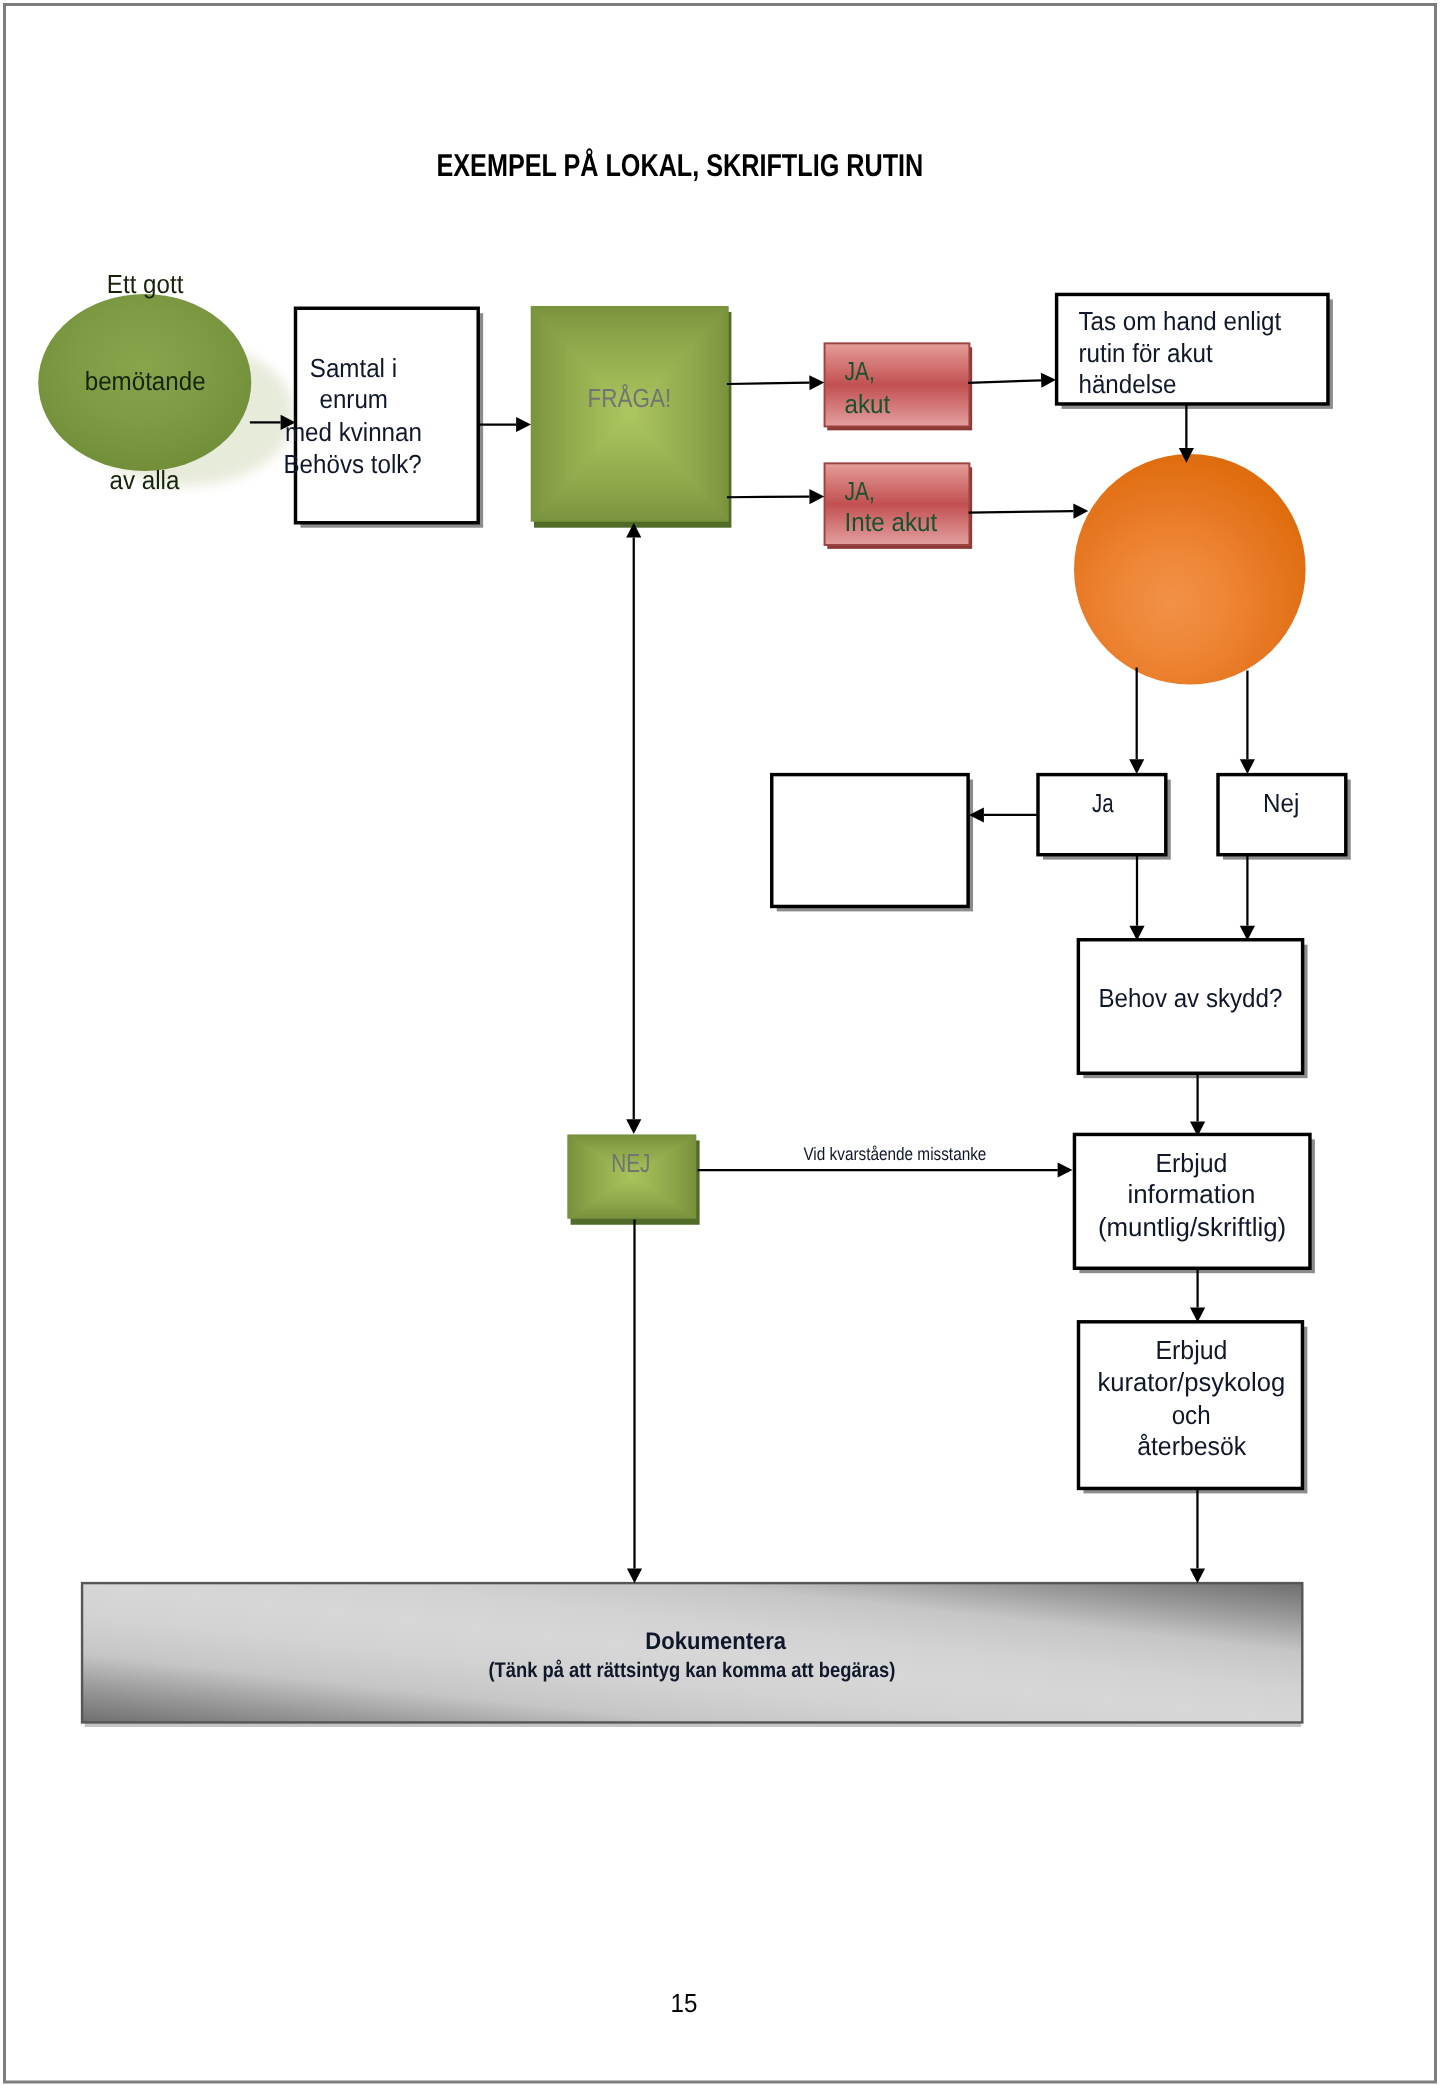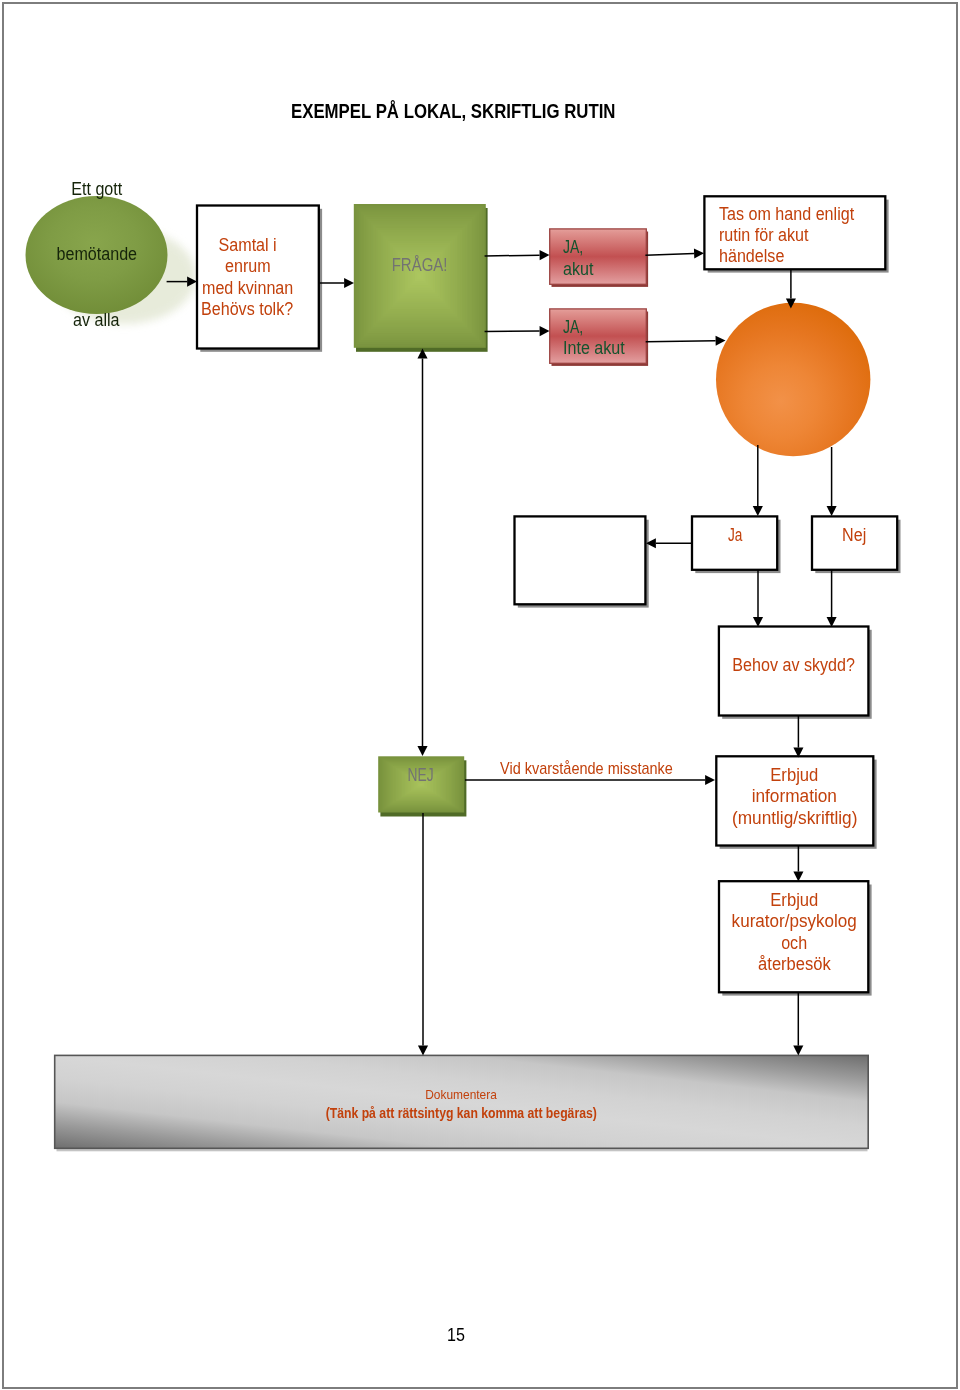--- a/index.html
+++ b/index.html
@@ -5,21 +5,21 @@
   html,body{margin:0;padding:0;background:#fff;}
   body{width:960px;height:1390px;font-family:"Liberation Sans",sans-serif;}
   #page{position:relative;width:960px;height:1390px;overflow:hidden;background:#fff;}
   .pageborder{position:absolute;left:2px;top:2px;width:956px;height:1387px;border:2px solid #7d7d7d;box-sizing:border-box;}
   .title{position:absolute;left:291px;top:99px;font-size:21px;font-weight:bold;color:#000;
          transform:scaleX(0.80);transform-origin:left top;white-space:nowrap;}
   .pagenum{position:absolute;left:447px;top:1325px;font-size:17.5px;color:#000;
            transform:scaleX(0.92);transform-origin:left top;white-space:nowrap;}
   svg.layer{position:absolute;left:0;top:0;width:960px;height:1390px;}
   .txt{position:absolute;box-sizing:border-box;display:flex;flex-direction:column;
-       align-items:center;justify-content:center;text-align:center;color:#c2410c;
+       align-items:center;justify-content:center;text-align:center;color:#0f172a;
        font-size:17.5px;line-height:21.2px;white-space:pre;}
   .txt > span{display:block;transform:scaleX(0.92);}
   .txtL{align-items:flex-start;text-align:left;}
   .txtL > span{transform-origin:left center;}
   .bold{font-weight:bold;}
 </style>
 </head>
 <body>
 
 <div id="page" data-name="page-canvas">
@@ -270,33 +270,33 @@
       </g>
   <g data-name="arrow-nej-to-erbjud-info">
         <line data-name="arrow-nej-to-erbjud-info-line" x1="465.00" y1="780.00" x2="705.10" y2="780.00" stroke="#000" stroke-width="1.5"></line>
         <polygon data-name="arrow-nej-to-erbjud-info-head" points="715.00,780.00 705.10,785.05 705.10,774.95" fill="#000"></polygon>
       </g>
   </svg>
 
   <div class="title" data-name="page-title"><span>EXEMPEL PÅ LOKAL, SKRIFTLIG RUTIN</span></div>
 
   <div class="txt" data-name="start-label" style="left:25px;top:196px;width:143px;height:118px;"><span>Ett gott</span><span>bemötande</span><span>av alla</span></div>
-  <div class="txt" data-name="samtal-label" style="left:192px;top:206px;width:111px;height:143px;"><span>Samtal i</span><span>enrum</span><span>med kvinnan</span><span>Behövs tolk?</span></div>
+  <div class="txt" data-name="samtal-label" style="left:180px;top:206px;width:111px;height:143px;"><span>Samtal i</span><span>enrum</span><span>med kvinnan</span><span>Behövs tolk?</span></div>
   <div class="txt" data-name="fraga-label" style="left:354px;top:193px;width:131px;height:146px;"><span>FRÅGA!</span></div>
   <div class="txt txtL" data-name="ja-akut-label" style="left:563px;top:231px;width:83px;height:55px;"><span>JA,</span><span>akut</span></div>
   <div class="txt txtL" data-name="ja-inte-akut-label" style="left:563px;top:311px;width:83px;height:54px;"><span>JA,</span><span>Inte akut</span></div>
   <div class="txt txtL" data-name="tas-om-hand-label" style="left:719px;top:199px;width:172px;height:73px;"><span>Tas om hand enligt</span><span>rutin för akut</span><span>händelse</span></div>
   <div class="txt" data-name="ja-label" style="left:692px;top:508px;width:86px;height:55px;align-items:center;"><span>Ja</span></div>
   <div class="txt" data-name="nej-label" style="left:811px;top:508px;width:86px;height:55px;"><span>Nej</span></div>
   <div class="txt" data-name="behov-av-skydd-label" style="left:719px;top:621px;width:150px;height:89px;"><span>Behov av skydd?</span></div>
   <div class="txt" data-name="nej-big-label" style="left:377px;top:747px;width:87px;height:57px;"><span>NEJ</span></div>
   <div class="txt" data-name="erbjud-information-label" style="left:716px;top:753px;width:157px;height:88px;"><span>Erbjud</span><span>information</span><span>(muntlig/skriftlig)</span></div>
   <div class="txt" data-name="erbjud-kurator-label" style="left:719px;top:877px;width:150px;height:111px;"><span>Erbjud</span><span>kurator/psykolog</span><span>och</span><span>återbesök</span></div>
-  <div class="txt" data-name="vid-kvarstaende-misstanke-label" style="left:506px;top:761px;width:182px;height:16px;font-size:17px;line-height:16px;align-items:flex-end;"><span>Vid kvarstående misstanke</span></div>
-  <div class="txt" data-name="dokumentera-title" style="left:260px;top:1086px;width:403px;height:18px;font-size:13px;line-height:18px;"><span>Dokumentera</span></div>
+  <div class="txt" data-name="vid-kvarstaende-misstanke-label" style="left:506px;top:761px;width:182px;height:16px;font-size:12px;line-height:16px;"><span>Vid kvarstående misstanke</span></div>
+  <div class="txt" data-name="dokumentera-title" style="left:276px;top:1086px;width:403px;height:18px;font-size:16px;line-height:18px;font-weight:bold;"><span>Dokumentera</span></div>
   <div class="txt bold" data-name="dokumentera-subtitle" style="left:260px;top:1105px;width:403px;height:17px;font-size:14.1px;line-height:17px;"><span>(Tänk på att rättsintyg kan komma att begäras)</span></div>
   <style>[data-name="dokumentera-title"] > span{transform:scaleX(0.917);}
          [data-name="dokumentera-subtitle"] > span{transform:scaleX(0.868);}
          [data-name="fraga-label"] > span{transform:scaleX(0.855);}
          [data-name="nej-big-label"] > span{transform:scaleX(0.79);}
          [data-name="ja-label"] > span{transform:scaleX(0.78);}
          [data-name="ja-akut-label"] > span:nth-child(1){transform:scaleX(0.80);transform-origin:left center;}
          [data-name="ja-inte-akut-label"] > span:nth-child(1){transform:scaleX(0.80);transform-origin:left center;}
          [data-name="erbjud-information-label"] > span:nth-child(2),
          [data-name="erbjud-information-label"] > span:nth-child(3){transform:scaleX(0.985);}

